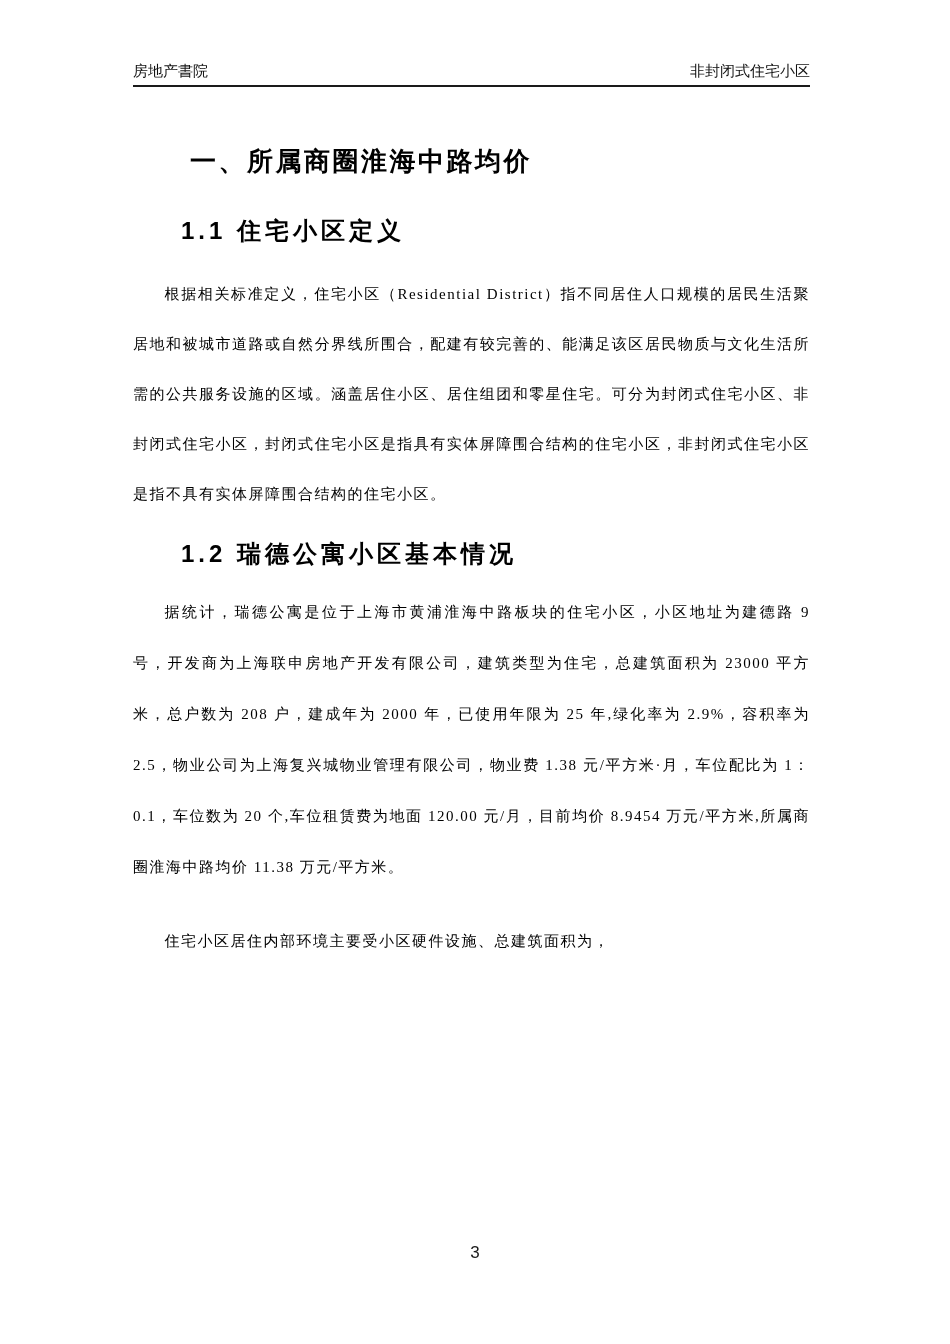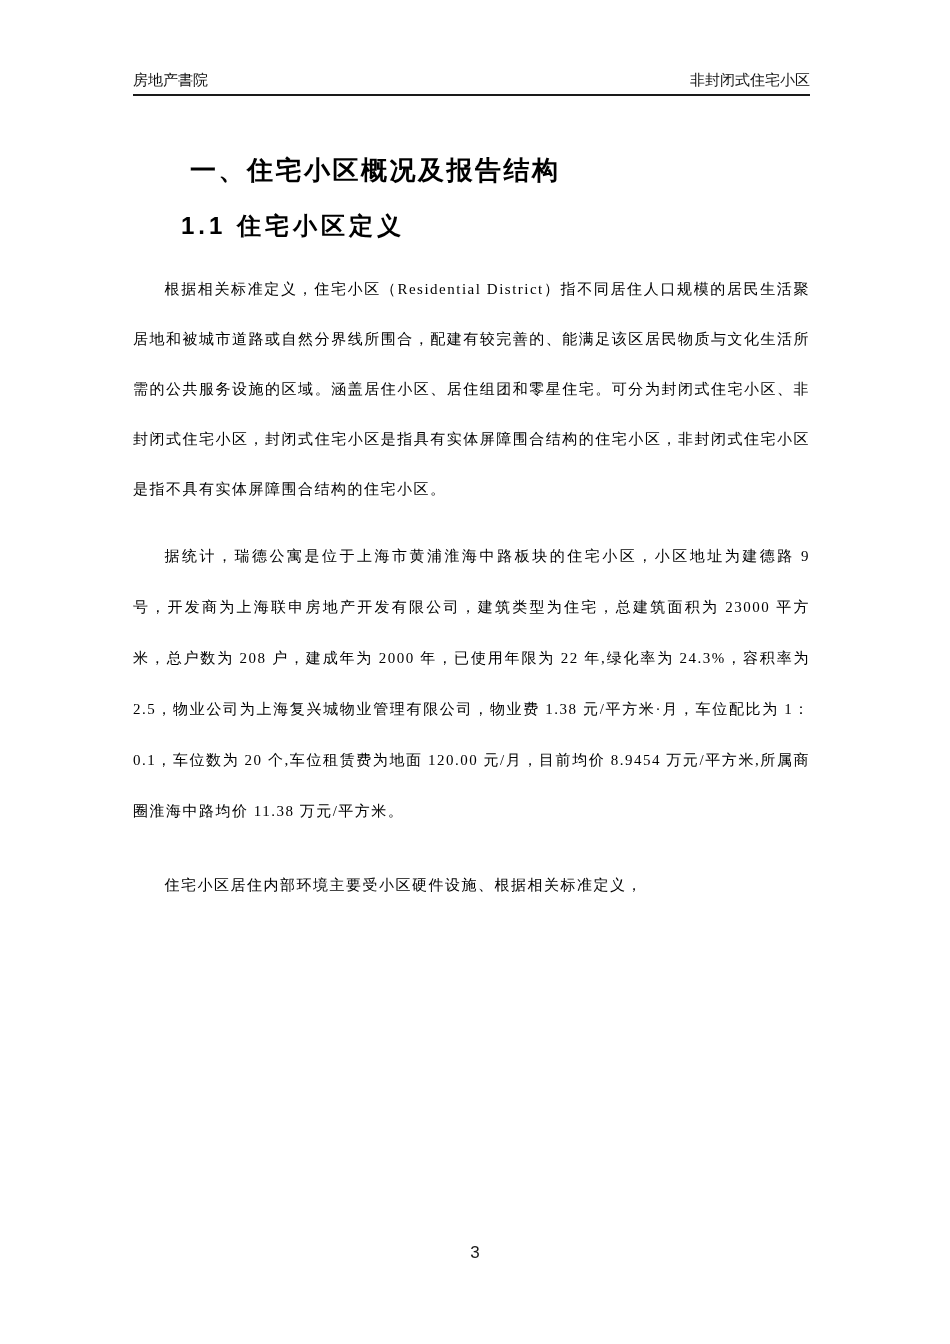--- a/index.html
+++ b/index.html
@@ -7,21 +7,21 @@
     position: relative;
     width: 950px;
     height: 1344px;
     background: #ffffff;
     overflow: hidden;
     color: #1a1a1a;
   }
   .content {
     position: absolute;
     left: 133px;
-    top: 9px;
+    top: 0;
     width: 677px;
   }
   .doc-header {
     margin-top: 62px;
     display: flex;
     justify-content: space-between;
     align-items: flex-end;
     padding-bottom: 4px;
     border-bottom: 2.5px solid #1a1a1a;
     font-family: "Liberation Sans", "DejaVu Sans", sans-serif;
@@ -41,21 +41,21 @@
   h2.section-heading {
     margin: 0;
     padding-left: 48px;
     font-family: "Liberation Sans", "DejaVu Sans", sans-serif;
     font-weight: bold;
     font-size: 24px;
     line-height: 32px;
     letter-spacing: 4px;
     color: #000000;
   }
-  #heading-1-1 { margin-top: 23px; }
+  #heading-1-1 { margin-top: 37px; }
   #heading-1-2 { margin-top: 19px; }
   #heading-1-3 { margin-top: 12px; }
   p.body-paragraph {
     margin: 0;
     font-family: "Liberation Serif", "DejaVu Serif", serif;
     font-size: 15px;
     letter-spacing: 1.5px;
     color: #000000;
     text-align: justify;
     text-indent: 2.1em;
@@ -78,25 +78,26 @@
 <body>
 
 <div class="page">
   <div class="content">
 
     <div class="doc-header">
       <span>房地产書院</span>
       <span>非封闭式住宅小区</span>
     </div>
 
-    <h1 class="doc-title">一、住宅小区概况及报告结构</h1>
+    <h1 class="doc-title">一、所属商圈淮海中路均价</h1>
 
     <h2 class="section-heading" id="heading-1-1">1.1 住宅小区定义</h2>
     <p class="body-paragraph" id="paragraph-1-1">根据相关标准定义，住宅小区（Residential District）指不同居住人口规模的居民生活聚居地和被城市道路或自然分界线所围合，配建有较完善的、能满足该区居民物质与文化生活所需的公共服务设施的区域。涵盖居住小区、居住组团和零星住宅。可分为封闭式住宅小区、非封闭式住宅小区，封闭式住宅小区是指具有实体屏障围合结构的住宅小区，非封闭式住宅小区是指不具有实体屏障围合结构的住宅小区。</p>
 
-    <p class="body-paragraph" id="paragraph-1-2">据统计，瑞德公寓是位于上海市黄浦淮海中路板块的住宅小区，小区地址为建德路 9 号，开发商为上海联申房地产开发有限公司，建筑类型为住宅，总建筑面积为 23000 平方米，总户数为 208 户，建成年为 2000 年，已使用年限为 22 年,绿化率为 24.3%，容积率为 2.5，物业公司为上海复兴城物业管理有限公司，物业费 1.38 元/平方米·月，车位配比为 1：0.1，车位数为 20 个,车位租赁费为地面 120.00 元/月，目前均价 8.9454 万元/平方米,所属商圈淮海中路均价 11.38 万元/平方米。</p>
+    <h2 class="section-heading" id="heading-1-2">1.2 瑞德公寓小区基本情况</h2>
+    <p class="body-paragraph" id="paragraph-1-2">据统计，瑞德公寓是位于上海市黄浦淮海中路板块的住宅小区，小区地址为建德路 9 号，开发商为上海联申房地产开发有限公司，建筑类型为住宅，总建筑面积为 23000 平方米，总户数为 208 户，建成年为 2000 年，已使用年限为 25 年,绿化率为 2.9%，容积率为 2.5，物业公司为上海复兴城物业管理有限公司，物业费 1.38 元/平方米·月，车位配比为 1：0.1，车位数为 20 个,车位租赁费为地面 120.00 元/月，目前均价 8.9454 万元/平方米,所属商圈淮海中路均价 11.38 万元/平方米。</p>
 
-    <p class="body-paragraph" id="paragraph-1-3">住宅小区居住内部环境主要受小区硬件设施、根据相关标准定义，</p>
+    <p class="body-paragraph" id="paragraph-1-3">住宅小区居住内部环境主要受小区硬件设施、总建筑面积为，</p>
 
   </div>
 
   <div class="page-number">3</div>
 </div>
 
 </body></html>

